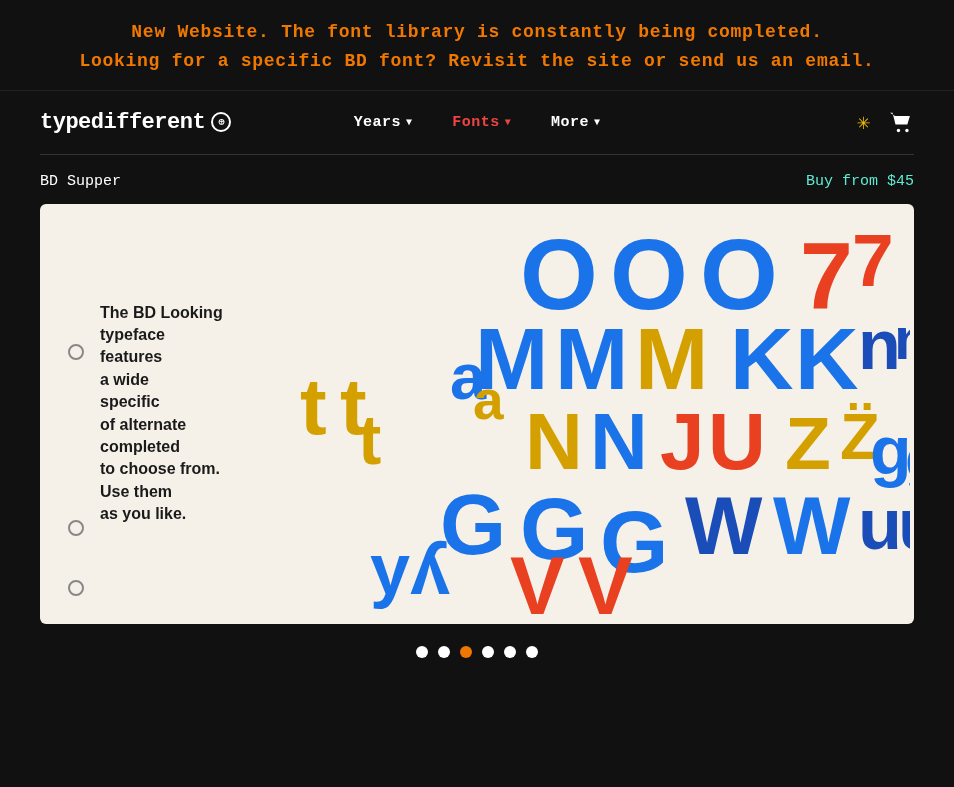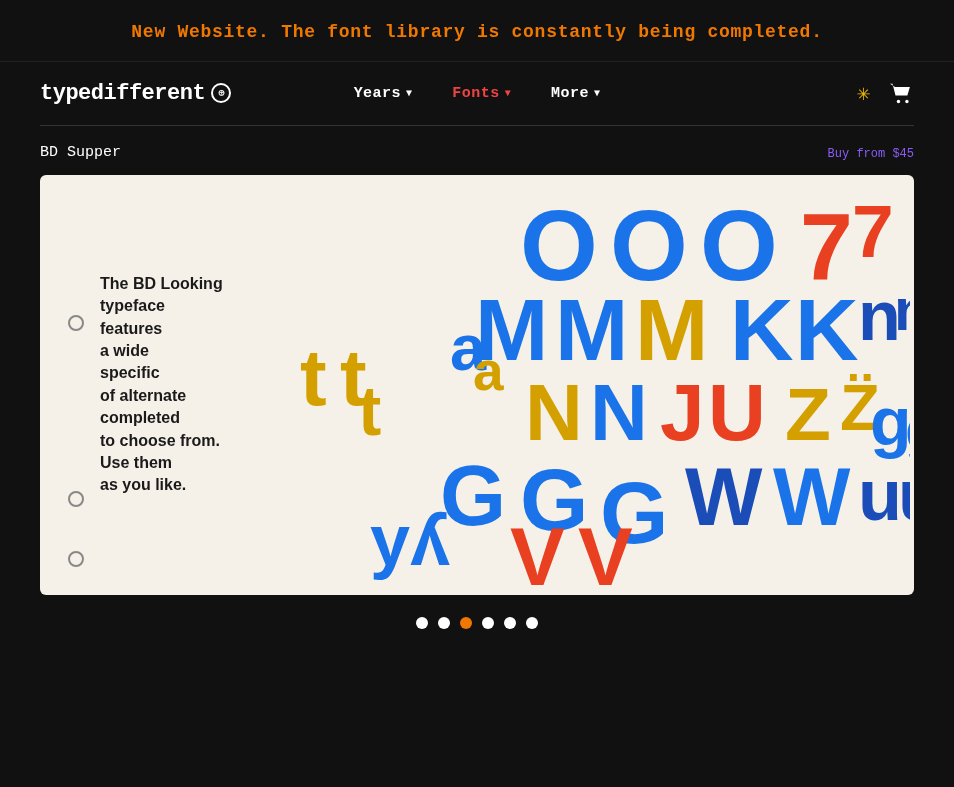--- a/index.html
+++ b/index.html
@@ -117,22 +117,22 @@
       justify-content: space-between;
       align-items: flex-end;
       padding: 18px 40px 14px;
     }
     .product-name {
       font-size: 15px;
       color: #fff;
       font-family: 'Courier New', Courier, monospace;
     }
     .buy-btn {
-      font-size: 12px;
-      color: #8b5cf6;
+      font-size: 15px;
+      color: #5eead4;
       font-family: 'Courier New', Courier, monospace;
       cursor: pointer;
     }
 
     
     .carousel-wrapper {
       padding: 0 40px;
     }
     .carousel-card {
       background: #f5f0e8;
@@ -198,20 +198,21 @@
     .cart-svg {
       width: 26px;
       height: 22px;
     }
   </style>
 </head>
 <body>
 
 <div class="banner">
   <p>New Website.  The font library is constantly being completed.</p>
+  <p>Looking for a specific BD font? Revisit the site or send us an email.</p>
 </div>
 
 <header class="header" style="position:relative;">
   <div class="logo">
     <span>typedifferent</span>
     <span class="logo-circle">⊕</span>
   </div>
 
   <nav class="nav">
     <div class="nav-item">

